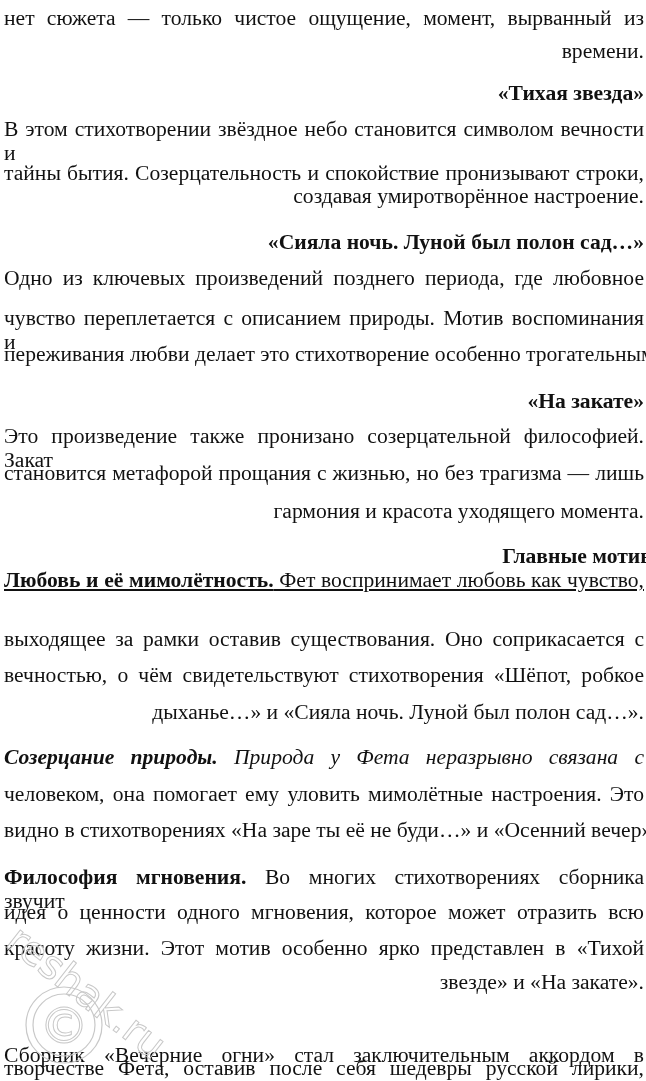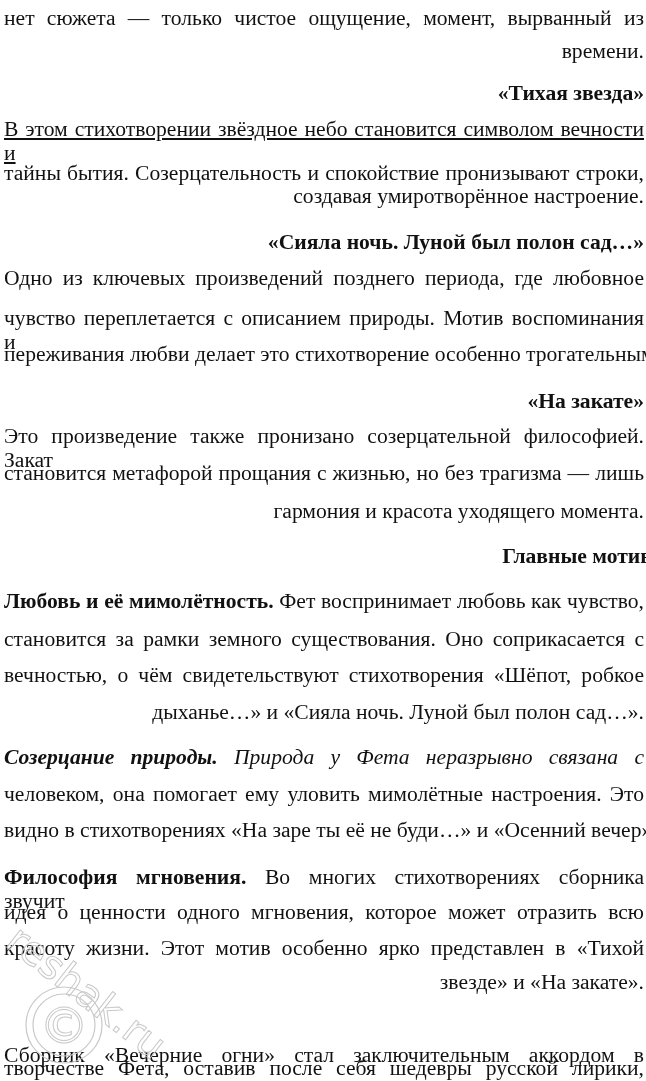--- a/index.html
+++ b/index.html
@@ -47,34 +47,34 @@
     }
   </style>
 </head>
 <body>
 
 <div class="page">
   <div id="lines">
       <div class="line justify" style="top: 6px;"><span>нет сюжета — только чистое ощущение, момент, вырванный из</span></div>
       <div class="line" style="top: 39px;"><span>времени.</span></div>
       <div class="line" style="top: 81px;"><span class="b">«Тихая звезда»</span></div>
-      <div class="line justify" style="top: 117px; text-decoration: underline;"><span>В этом стихотворении звёздное небо становится символом вечности и</span></div>
+      <div class="line justify" style="top: 117px;"><span>В этом стихотворении звёздное небо становится символом вечности и</span></div>
       <div class="line justify" style="top: 161px;"><span>тайны бытия. Созерцательность и спокойствие пронизывают строки,</span></div>
       <div class="line" style="top: 184px;"><span>создавая умиротворённое настроение.</span></div>
       <div class="line" style="top: 230px;"><span class="b">«Сияла ночь. Луной был полон сад…»</span></div>
       <div class="line justify" style="top: 266px;"><span>Одно из ключевых произведений позднего периода, где любовное</span></div>
       <div class="line justify" style="top: 306px;"><span>чувство переплетается с описанием природы. Мотив воспоминания и</span></div>
       <div class="line" style="top: 342px;"><span>переживания любви делает это стихотворение особенно трогательным.</span></div>
       <div class="line" style="top: 389px;"><span class="b">«На закате»</span></div>
       <div class="line justify" style="top: 424px;"><span>Это произведение также пронизано созерцательной философией. Закат</span></div>
       <div class="line justify" style="top: 461px; font-family: Liberation Serif, serif;"><span>становится метафорой прощания с жизнью, но без трагизма — лишь</span></div>
       <div class="line" style="top: 499px;"><span>гармония и красота уходящего момента.</span></div>
       <div class="line" style="top: 544px; margin-left: 32px;"><span class="b">Главные мотивы:</span></div>
-      <div class="line justify" style="top: 589px;"><span class="b">Любовь и её мимолётность.</span><span> Фет воспринимает любовь как чувство,</span></div>
-      <div class="line justify" style="top: 627px;"><span>становится за рамки земного существования. Оно соприкасается с</span></div>
+      <div class="line justify" style="top: 568px; text-decoration: underline;"><span class="b">Любовь и её мимолётность.</span><span> Фет воспринимает любовь как чувство,</span></div>
+      <div class="line justify" style="top: 627px;"><span>выходящее за рамки оставив существования. Оно соприкасается с</span></div>
       <div class="line justify" style="top: 663px;"><span>вечностью, о чём свидетельствуют стихотворения «Шёпот, робкое</span></div>
       <div class="line" style="top: 700px;"><span>дыханье…» и «Сияла ночь. Луной был полон сад…».</span></div>
       <div class="line justify" style="top: 745px; font-style: italic;"><span class="b">Созерцание природы.</span><span> Природа у Фета неразрывно связана с</span></div>
       <div class="line justify" style="top: 782px;"><span>человеком, она помогает ему уловить мимолётные настроения. Это</span></div>
       <div class="line" style="top: 818px;"><span>видно в стихотворениях «На заре ты её не буди…» и «Осенний вечер».</span></div>
       <div class="line justify" style="top: 865px;"><span class="b">Философия мгновения.</span><span> Во многих стихотворениях сборника звучит</span></div>
       <div class="line justify" style="top: 900px;"><span>идея о ценности одного мгновения, которое может отразить всю</span></div>
       <div class="line justify" style="top: 936px;"><span>красоту жизни. Этот мотив особенно ярко представлен в «Тихой</span></div>
       <div class="line" style="top: 970px;"><span>звезде» и «На закате».</span></div>
       <div class="line justify" style="top: 1019px; margin-top: 24px;"><span>Сборник «Вечерние огни» стал заключительным аккордом в</span></div>

